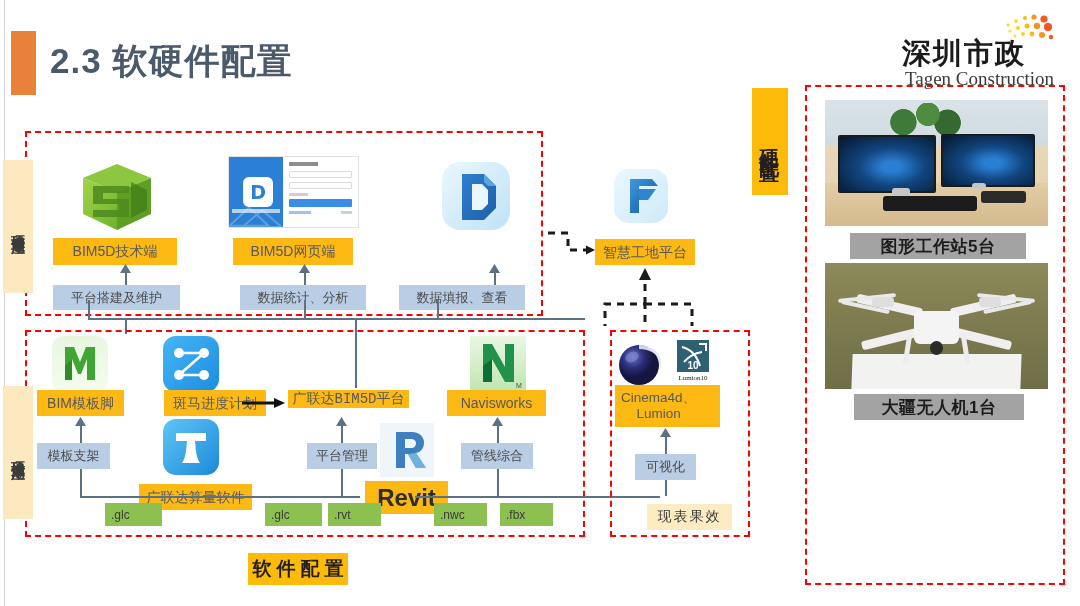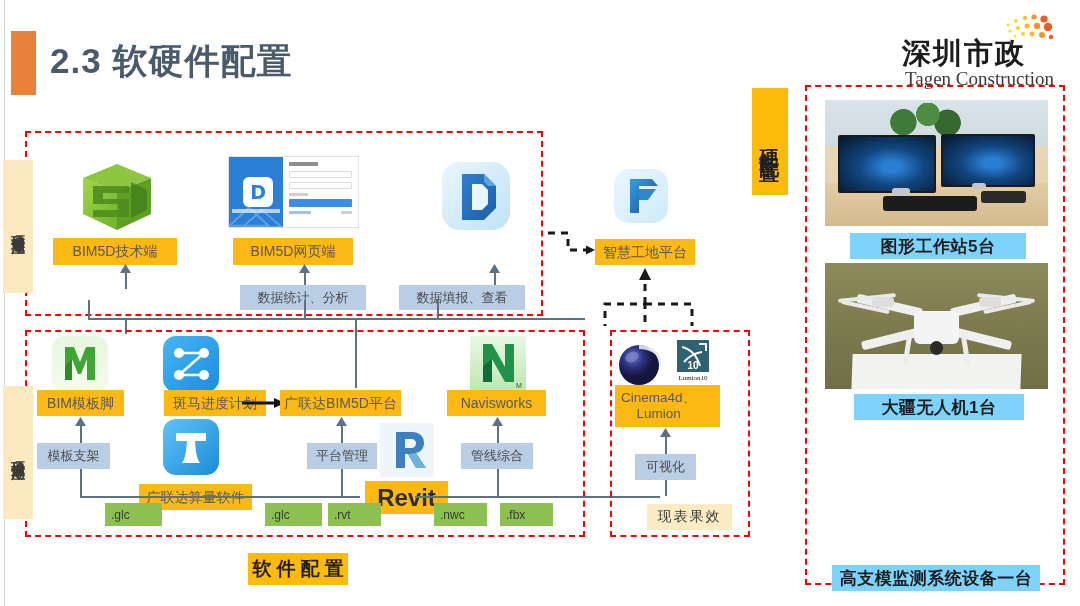--- a/index.html
+++ b/index.html
@@ -73,21 +73,21 @@
     position:absolute; background:#8CC152; color:#3a3a3a;
     font-size:12px; display:flex; align-items:center; justify-content:flex-start;
     padding-left:6px; white-space:nowrap;
   }
   .paleyellow {
     position:absolute; background:#FDEBC2; color:#3b3b3b;
     font-size:14px; display:flex; align-items:center; justify-content:center;
     letter-spacing:2px; white-space:nowrap;
   }
   .cap {
-    position:absolute; background:#7dd3fc; color:#1c1c1c;
+    position:absolute; background:#a3a3a3; color:#1c1c1c;
     font-size:17px; font-weight:bold;
     display:flex; align-items:center; justify-content:center;
     letter-spacing:0.5px; white-space:nowrap;
   }
   .sw-badge {
     position:absolute; background:#FCBA09; color:#231f20;
     font-size:19px; font-weight:bold; letter-spacing:5px;
     display:flex; align-items:center; justify-content:center;
     white-space:nowrap; padding-left:5px;
   }
@@ -196,20 +196,21 @@
       <polygon points="78,18 78,54 44,70 44,32" fill="#5FA024"></polygon>
       <path d="M20 26 L56 26 L56 33 L30 33 L30 39 L56 39 L56 57 L20 57 L20 50 L46 50 L46 44 L20 44 Z" fill="#4C8A1E" opacity=".85"></path>
       <polygon points="58,22 74,30 74,50 58,58" fill="#3F7A18" opacity=".7"></polygon>
     </svg>
   </div>
   <div class="amber" style="left:53px; top:238px; width:124px; height:27px;">BIM5D技术端</div>
   <div class="ln lnv" style="left:125px; top:271px; height:18px;"></div>
   <svg style="position:absolute;left:120px;top:264px;width:11px;height:9px;">
       <polygon points="5.5,0 11,9 0,9" fill="#5C7183"></polygon>
     </svg>
+  <div class="blue" style="left:53px; top:285px; width:127px; height:25px;">平台搭建及维护</div>
 
   <div class="login" style="left:228px; top:156px; width:131px; height:72px;">
     <div class="login-left">
       <div class="login-d">D</div>
       <div class="login-cap"></div>
       <svg style="position:absolute;left:-6px;bottom:-8px;width:120%;height:60%;opacity:.25" viewBox="0 0 100 40">
         <polygon points="10,38 40,10 70,38" fill="none" stroke="#fff" stroke-width="3"></polygon>
         <polygon points="30,40 60,14 90,40" fill="none" stroke="#fff" stroke-width="3"></polygon>
       </svg>
     </div>
@@ -353,21 +354,21 @@
           </linearGradient>
         </defs>
       <rect x="0" y="0" width="56" height="56" rx="13" fill="url(#gt)"></rect>
       <path d="M13 14 L43 14 L43 22 L32 22 C33 32 33 38 37 44 L19 44 C23 38 23 32 24 22 L13 22 Z" fill="#fff"></path>
     </svg>
   </div>
   <div class="amber" style="left:139px; top:484px; width:113px; height:26px;">广联达算量软件</div>
   <div class="green" style="left:105px; top:503px; width:57px; height:23px;">.glc</div>
   <div class="ln lnh" style="left:80px; top:496px; width:280px;"></div>
 
-  <div class="amber" style="left:280px; top:390px; width:121px; height:26px;">广联达BIM5D平台</div>
+  <div class="amber" style="left:288px; top:390px; width:121px; height:18px;font-family:Liberation Mono, monospace;">广联达BIM5D平台</div>
   <div class="ln lnv" style="left:341px; top:424px; height:22px;"></div>
   <svg style="position:absolute;left:336px;top:417px;width:11px;height:9px;">
       <polygon points="5.5,0 11,9 0,9" fill="#5C7183"></polygon>
     </svg>
   <div class="blue" style="left:307px; top:443px; width:70px; height:26px;">平台管理</div>
   <div class="ln lnv" style="left:341px; top:469px; height:27px;"></div>
   <div class="green" style="left:265px; top:503px; width:57px; height:23px;">.glc</div>
 
   <div class="ic" style="left:380px; top:423px; width:54px; height:54px;">
     <svg viewBox="0 0 54 54" width="54" height="54">
@@ -474,15 +475,14 @@
     <div class="drone-prop" style="right:7%; top:33%; width:22%; transform:rotate(-12deg);"></div>
     <div class="drone-body"></div>
     <div class="drone-cam"></div>
     <div class="drone-leg" style="left:36%; top:56%; height:24%; transform:rotate(9deg);"></div>
     <div class="drone-leg" style="right:36%; top:56%; height:24%; transform:rotate(-9deg);"></div>
     <div class="mon-kbd" style="left:21%; top:27%; width:10%; height:8%; background:#dedede; border-radius:4px;"></div>
     <div class="mon-kbd" style="right:21%; top:27%; width:10%; height:8%; background:#dedede; border-radius:4px;"></div>
   </div>
   <div class="cap" style="left:854px; top:394px; width:170px; height:26px;">大疆无人机1台</div>
 
-  <div class="cap" style="left:832px; top:565px; width:208px; height:26px;">高支模监测系统设备一台</div>
 
 </div>
 
 </body></html>

